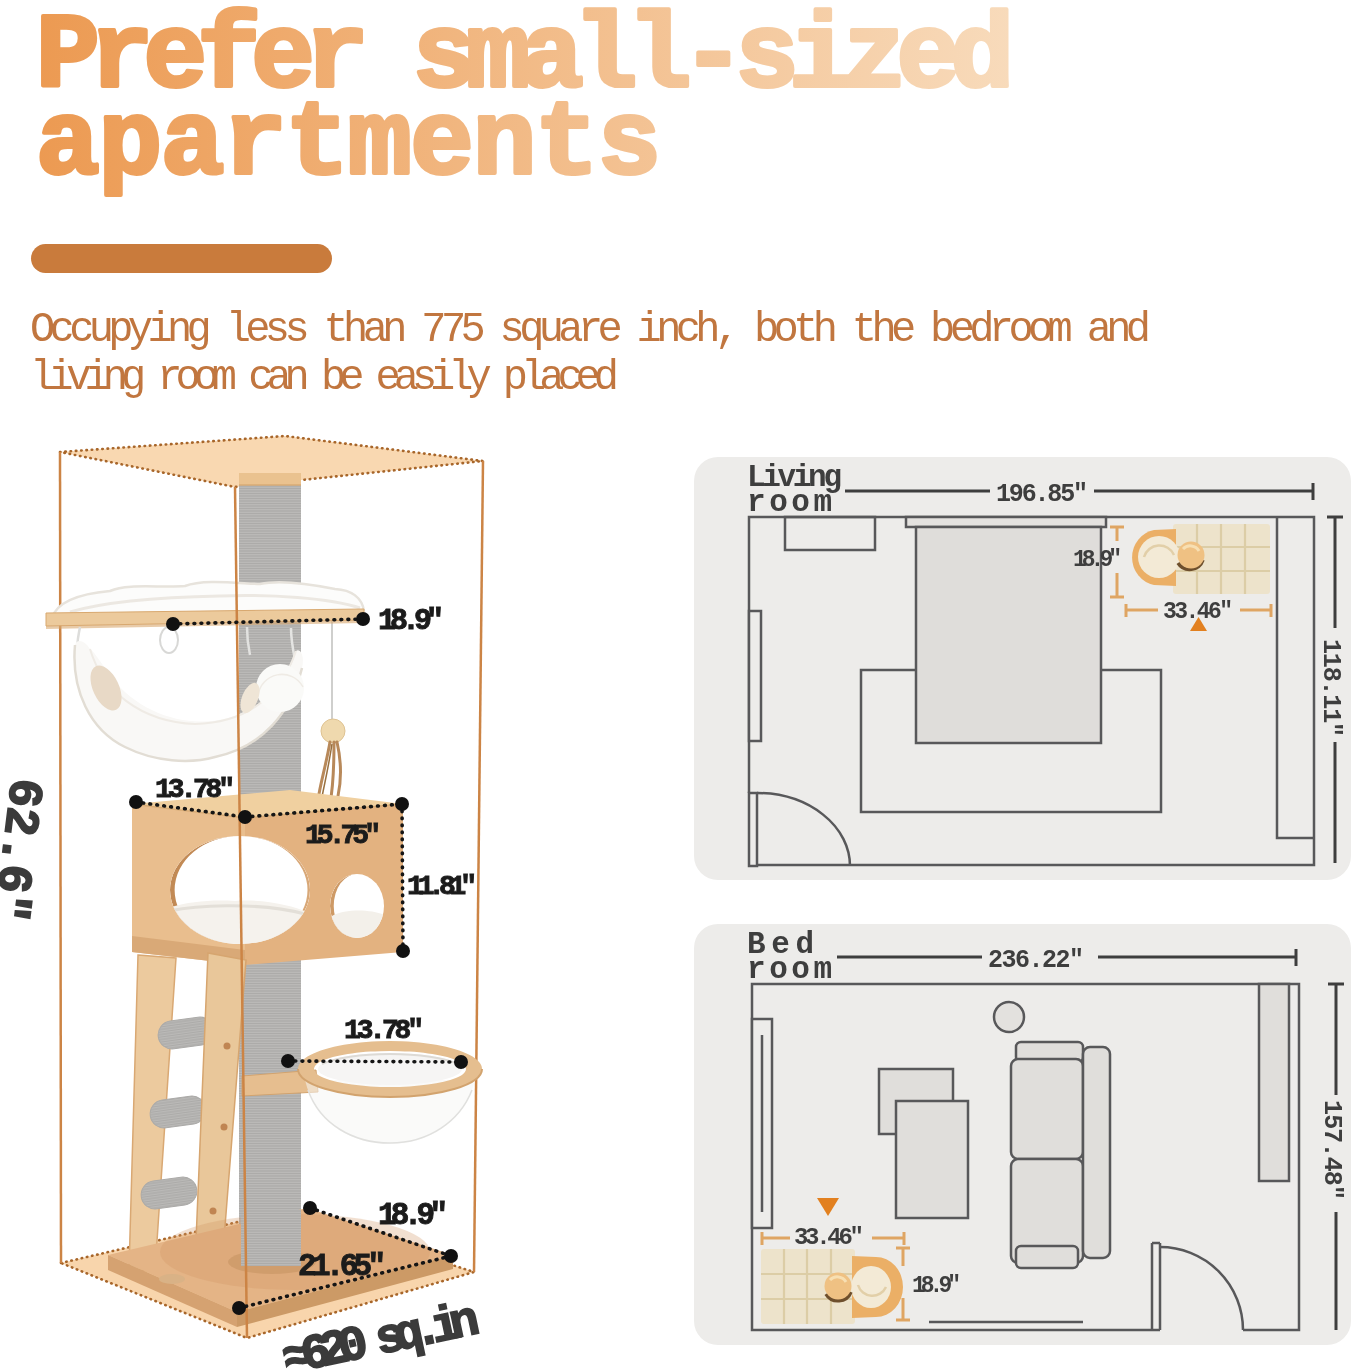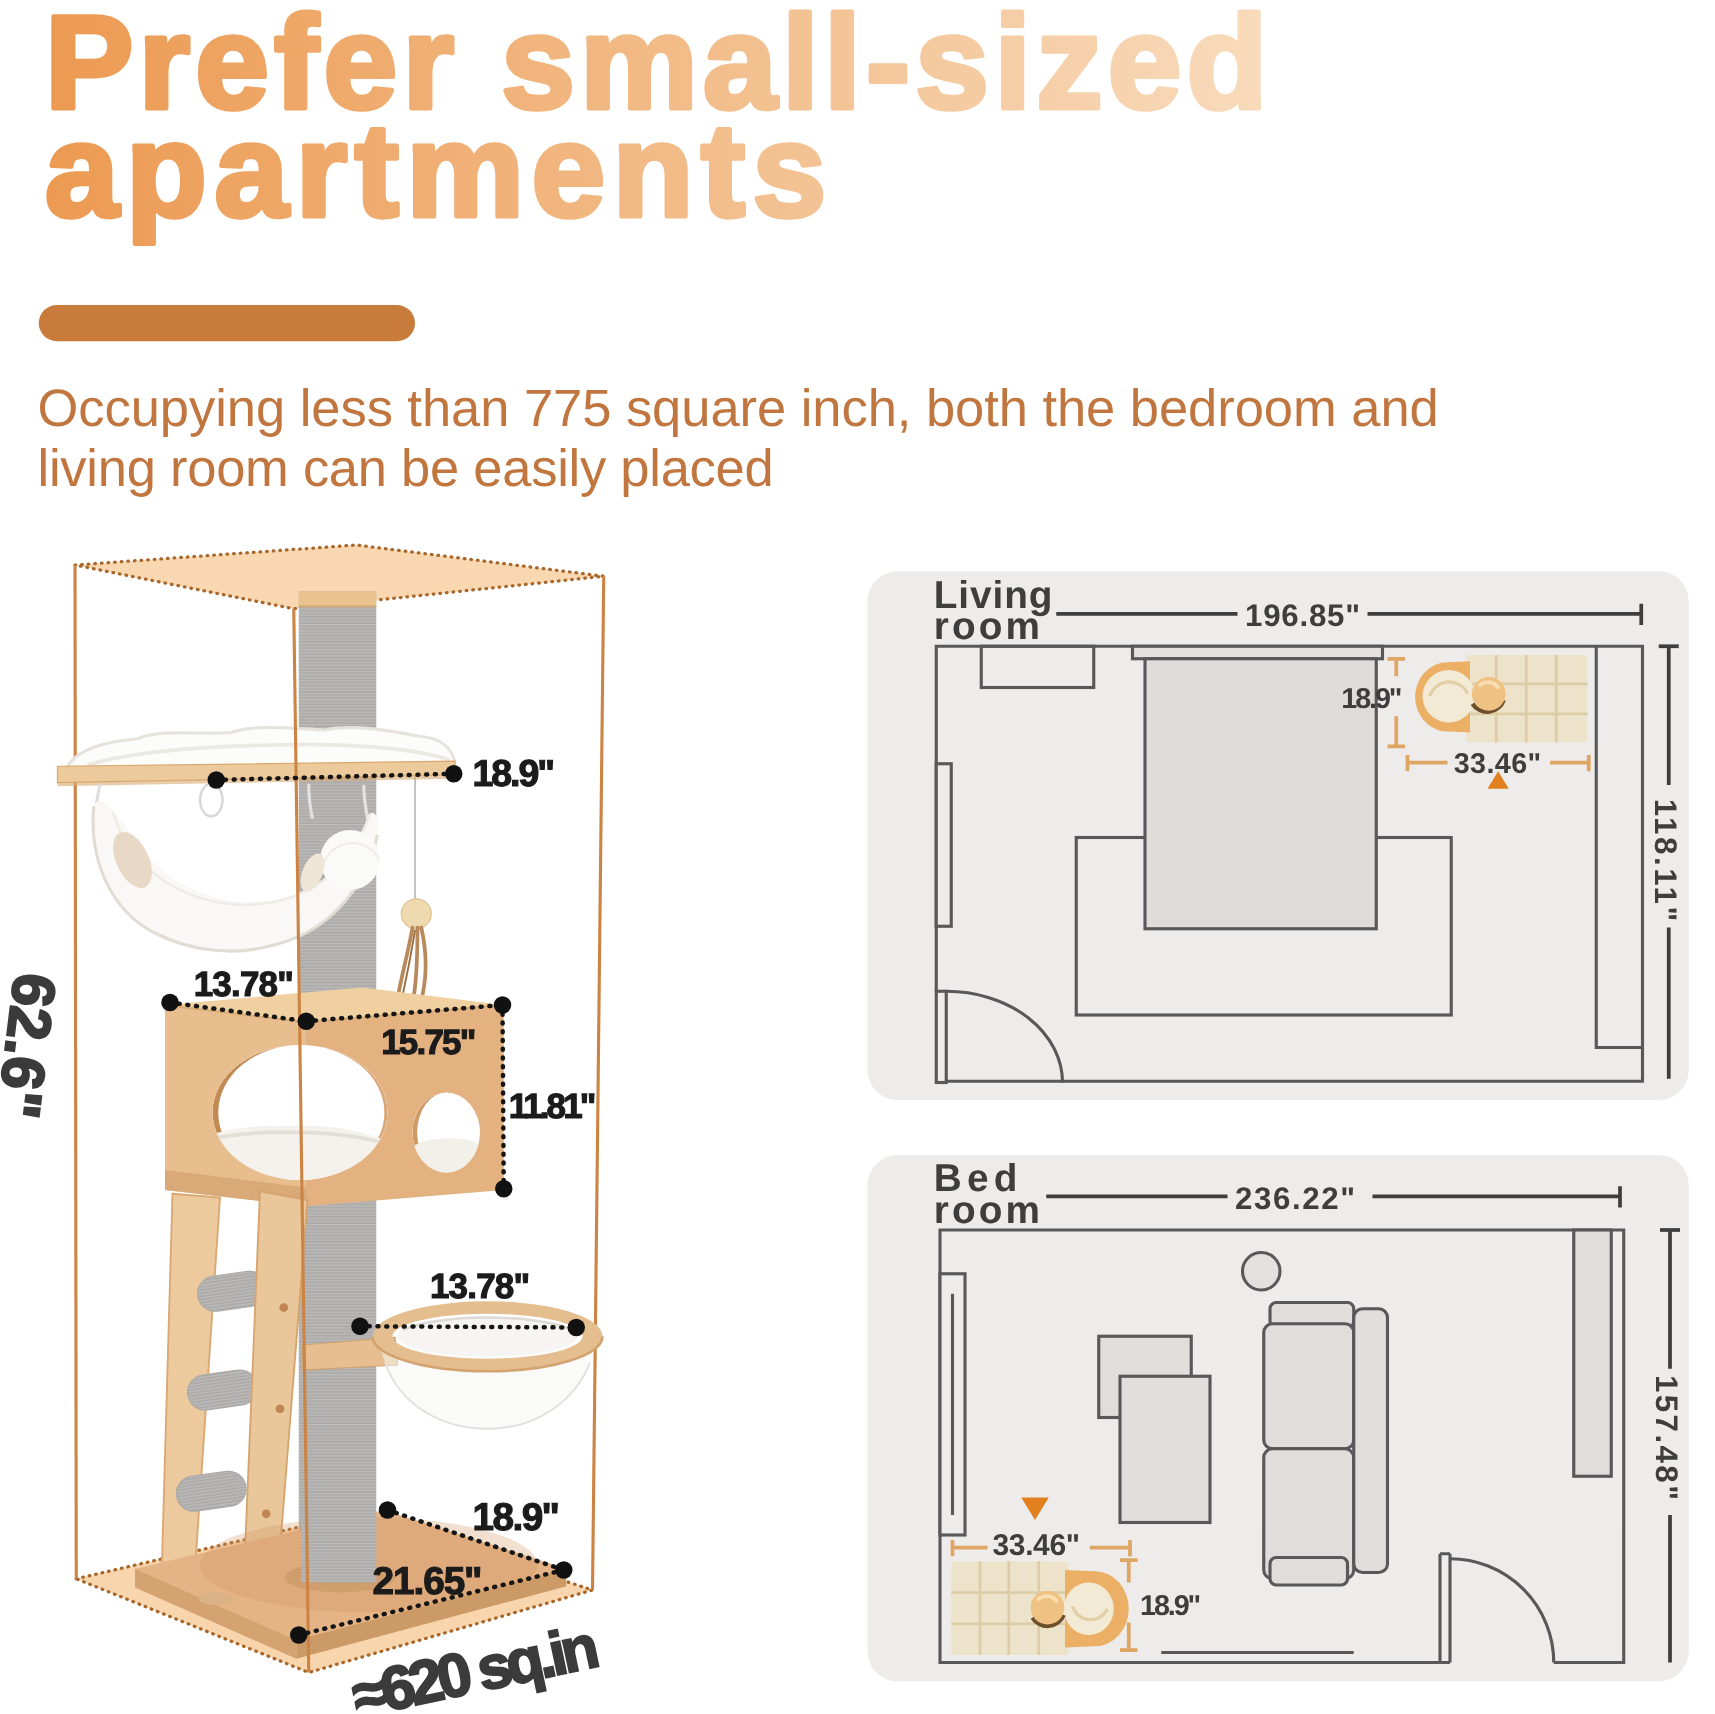--- a/index.html
+++ b/index.html
@@ -1,17 +1,17 @@
 <!DOCTYPE html>
 <html><head>
 <meta charset="utf-8">
 <style>
   html,body{margin:0;padding:0;background:#ffffff;}
   #page{position:relative;width:1372px;height:1371px;overflow:hidden;background:#fff;
-        font-family:Liberation Sans, sans-serif;}
+        font-family:Liberation Mono, monospace;}
   svg{position:absolute;left:0;top:0;}
 </style>
 </head>
 <body>
 <div id="page">
 <svg width="1372" height="1371" viewBox="0 0 1372 1371">
 <defs>
   <linearGradient id="hg" x1="38" y1="0" x2="1030" y2="0" gradientUnits="userSpaceOnUse">
     <stop offset="0" stop-color="#EC9A52"></stop>
     <stop offset="1" stop-color="#F8DCBD"></stop>

